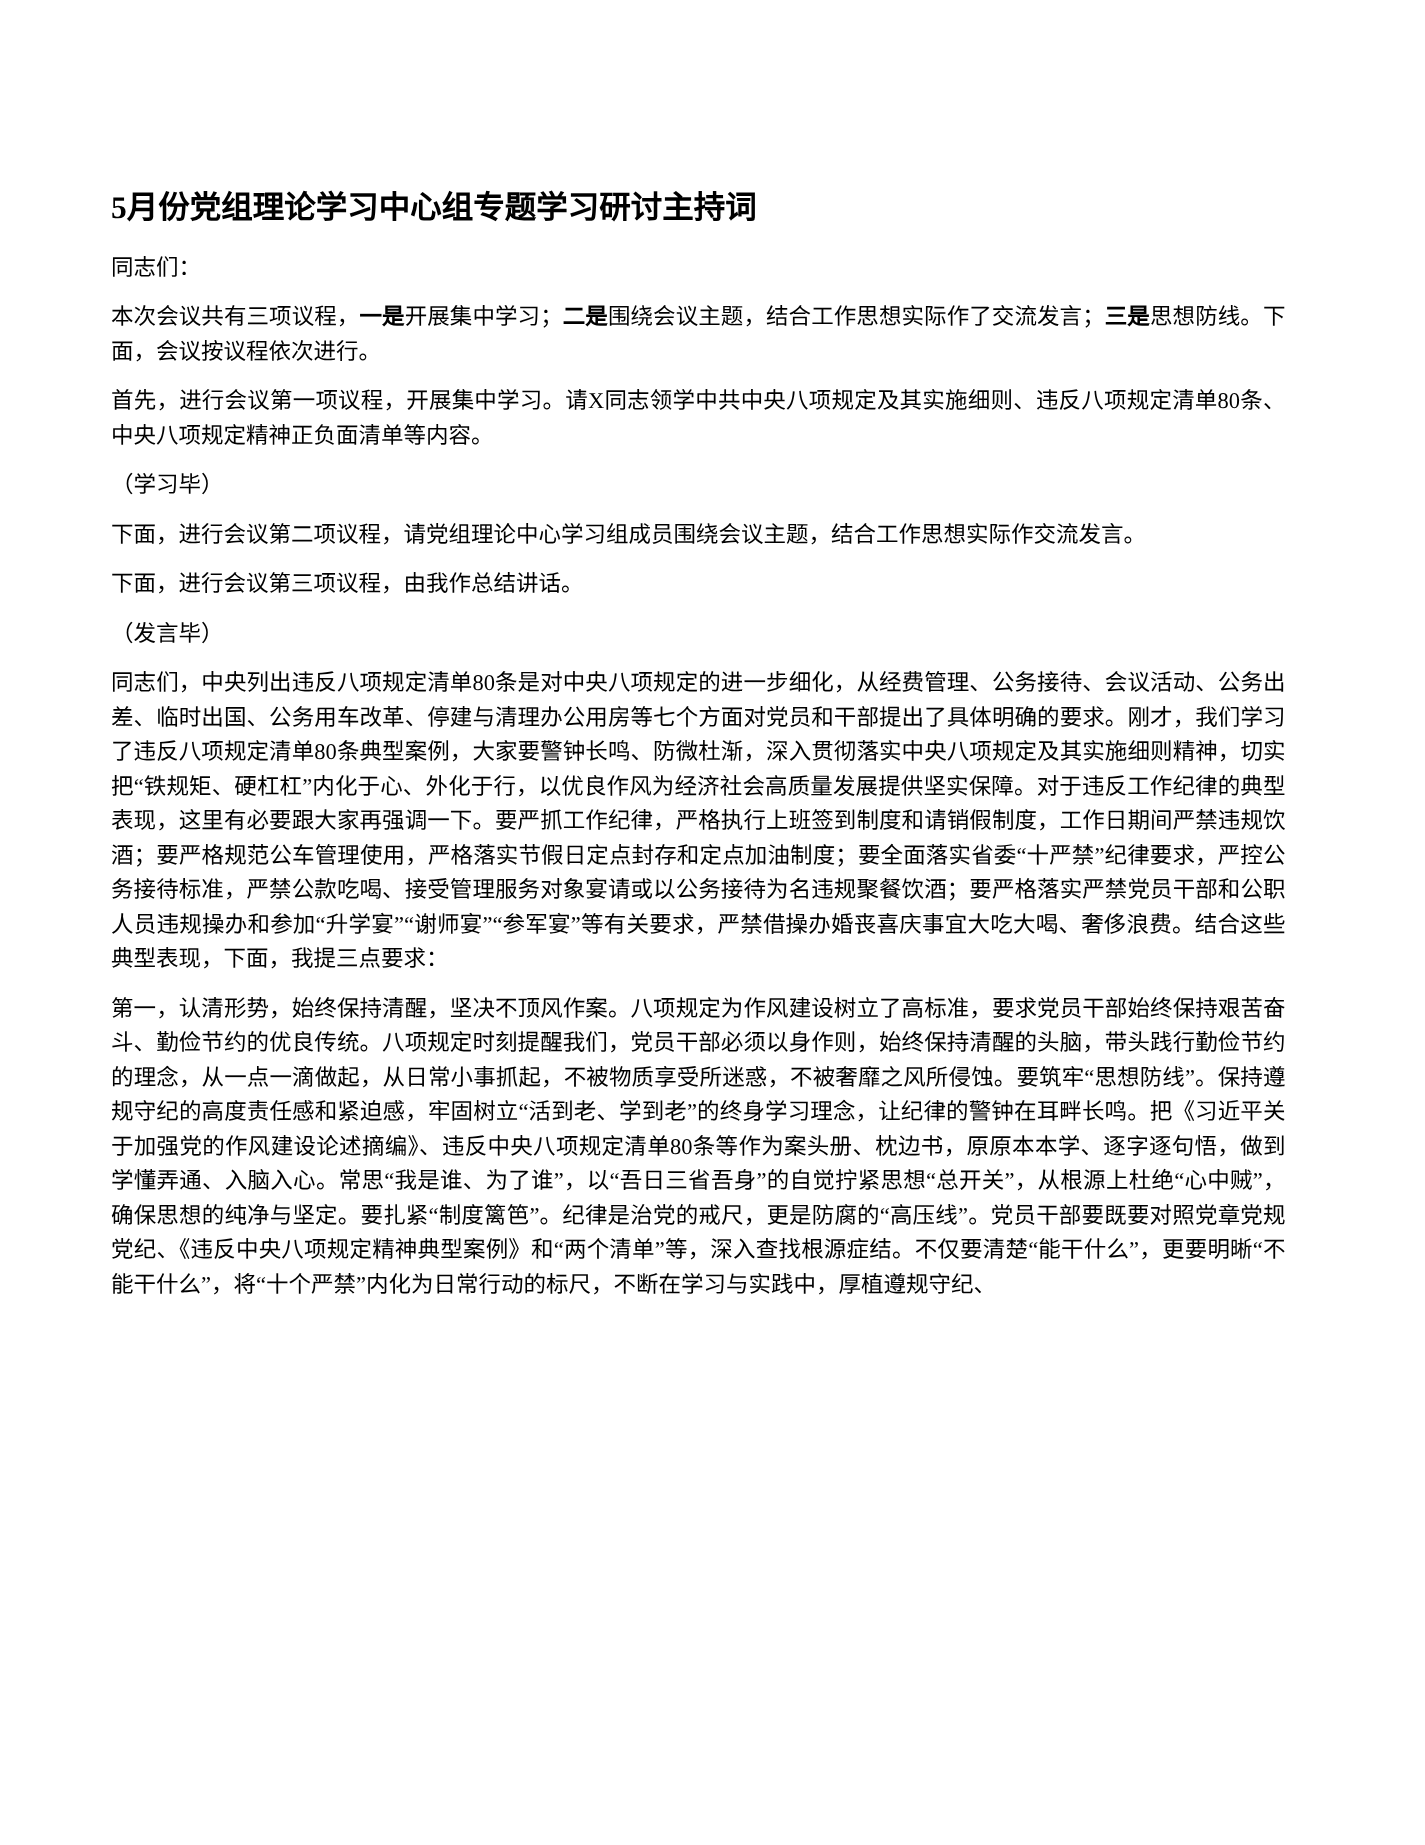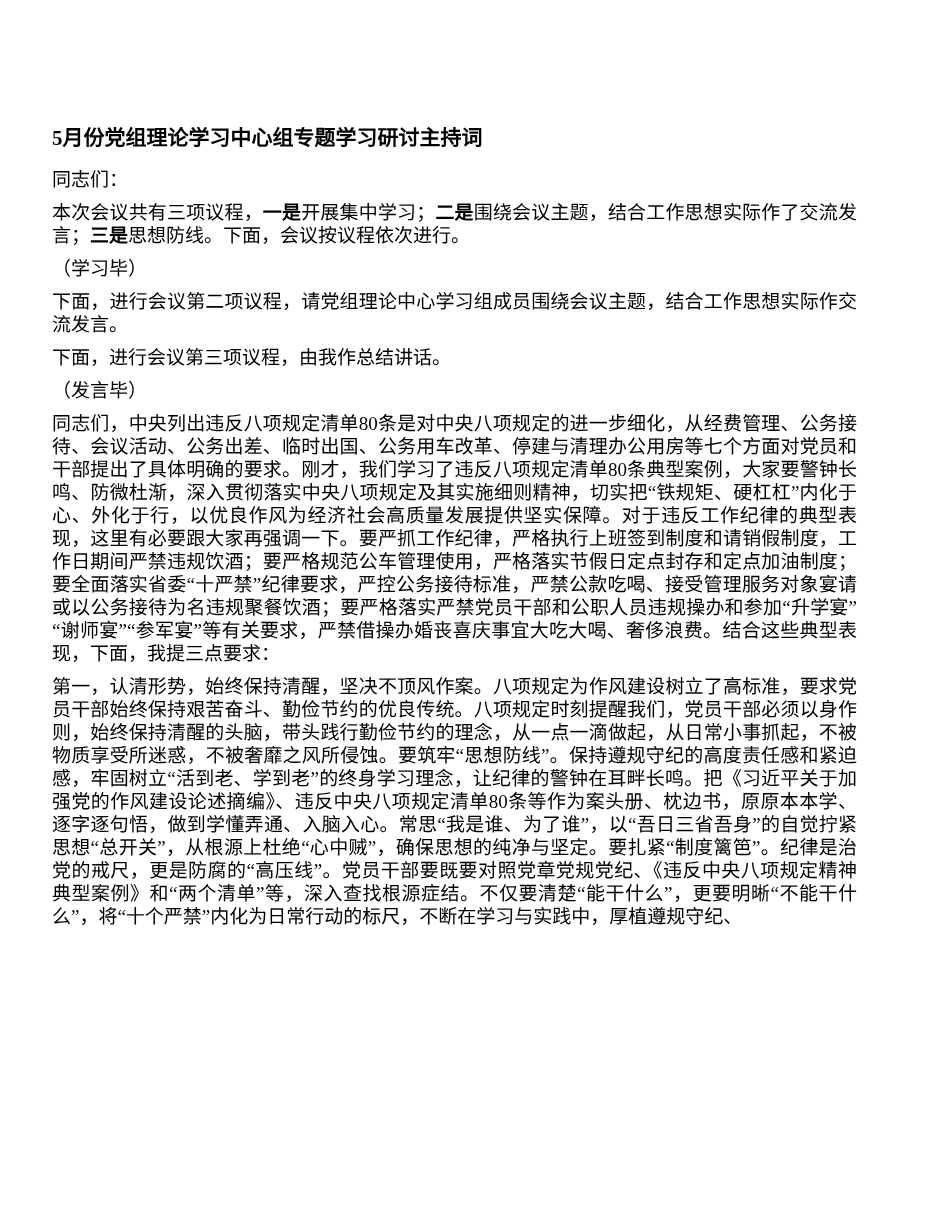--- a/index.html
+++ b/index.html
@@ -11,49 +11,50 @@
   body {
     width: 950px;
     height: 1230px;
     overflow: hidden;
     font-family: "Liberation Serif", "DejaVu Serif", serif;
   }
   .page {
     box-sizing: border-box;
     width: 950px;
     height: 1230px;
-    padding: 126px 93px 0 52px;
+    padding: 126px 93px 0 74px;
   }
   .doc-title {
     font-size: 21px;
     line-height: 24px;
     font-weight: bold;
     margin: 0 0 18px 0;
   }
   .para {
-    font-size: 19px;
+    font-size: 15px;
     line-height: 23px;
     margin: 0 0 10px 0;
     text-align: justify;
     word-break: break-all;
   }
   .bold { font-weight: bold; }
 </style>
 </head>
 <body>
 
 <div class="page">
 
   <h1 class="doc-title">5月份党组理论学习中心组专题学习研讨主持词</h1>
 
   <p class="para">同志们：</p>
 
 
   <p class="para"><span>本次会议共有三项议程，</span><span class="bold">一是</span><span>开展集中学习；</span><span class="bold">二是</span><span>围绕会议主题，结合工作思想实际作了交流发言；</span><span class="bold">三是</span><span>思想防线。下面，会议按议程依次进行。</span></p>
 
+  <p class="para">首先，进行会议第一项议程，开展集中学习。请X同志领学中共中央八项规定及其实施细则、违反八项规定清单80条、中央八项规定精神正负面清单等内容。</p>
 
   <p class="para">（学习毕）</p>
 
   <p class="para">下面，进行会议第二项议程，请党组理论中心学习组成员围绕会议主题，结合工作思想实际作交流发言。</p>
 
   <p class="para">下面，进行会议第三项议程，由我作总结讲话。</p>
 
   <p class="para">（发言毕）</p>
 
   <p class="para">同志们，中央列出违反八项规定清单80条是对中央八项规定的进一步细化，从经费管理、公务接待、会议活动、公务出差、临时出国、公务用车改革、停建与清理办公用房等七个方面对党员和干部提出了具体明确的要求。刚才，我们学习了违反八项规定清单80条典型案例，大家要警钟长鸣、防微杜渐，深入贯彻落实中央八项规定及其实施细则精神，切实把“铁规矩、硬杠杠”内化于心、外化于行，以优良作风为经济社会高质量发展提供坚实保障。对于违反工作纪律的典型表现，这里有必要跟大家再强调一下。要严抓工作纪律，严格执行上班签到制度和请销假制度，工作日期间严禁违规饮酒；要严格规范公车管理使用，严格落实节假日定点封存和定点加油制度；要全面落实省委“十严禁”纪律要求，严控公务接待标准，严禁公款吃喝、接受管理服务对象宴请或以公务接待为名违规聚餐饮酒；要严格落实严禁党员干部和公职人员违规操办和参加“升学宴”“谢师宴”“参军宴”等有关要求，严禁借操办婚丧喜庆事宜大吃大喝、奢侈浪费。结合这些典型表现，下面，我提三点要求：</p>

